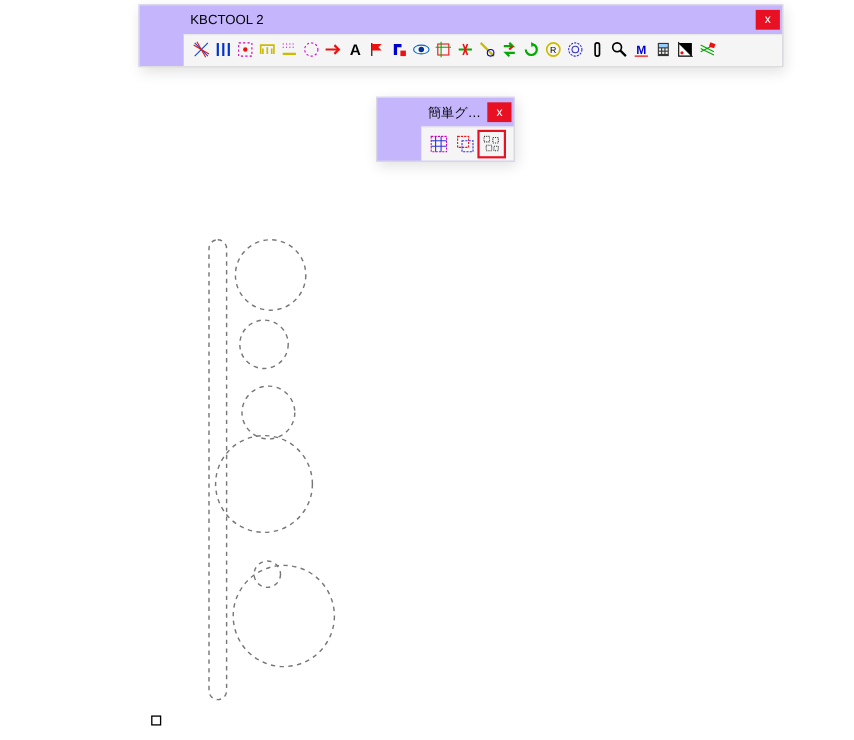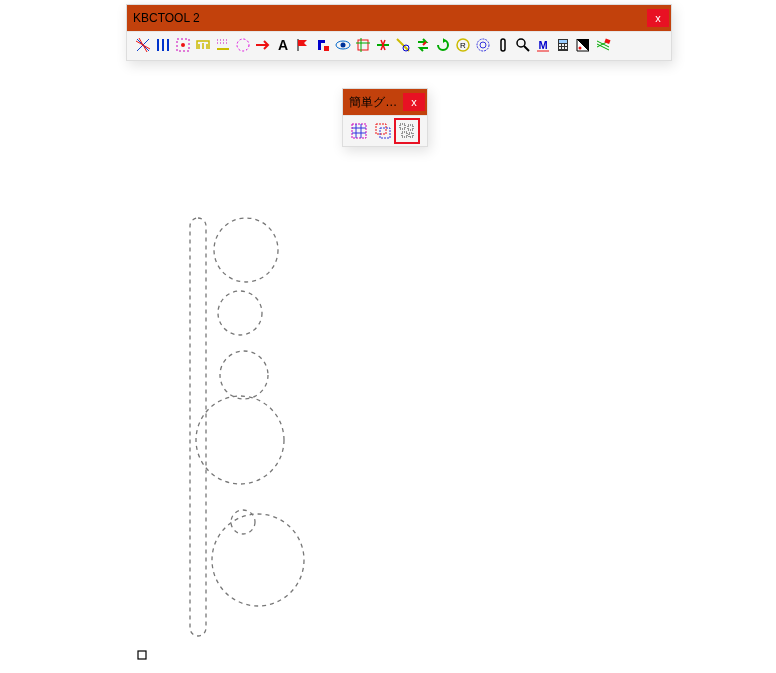--- a/index.html
+++ b/index.html
@@ -1,16 +1,16 @@
 <!DOCTYPE html>
 <html><head>
 <meta charset="utf-8">
 <style>
   html,body{margin:0;padding:0;width:776px;height:673px;background:#fff;font-family:"Segoe UI",Meiryo,sans-serif;font-size:12px;color:#000;}
-  .panel{position:absolute;background:#c2410c;border:1px solid #ddd;box-shadow:2px 4px 12px rgba(0,0,0,.12);}
+  .panel{position:absolute;background:#c4b5fd;border:1px solid #ddd;box-shadow:2px 4px 12px rgba(0,0,0,.12);padding-left:40px;}
   .tbar{display:flex;align-items:center;height:22px;padding:2px 2px 2px 6px;}
   .tbar .title{flex:1;text-align:left;overflow:hidden;text-overflow:ellipsis;white-space:nowrap;}
   .xbtn{width:22px;height:18px;background:#e81123;color:#fff;display:flex;align-items:center;justify-content:center;font-size:11px;line-height:1;cursor:pointer;}
   .row{display:flex;flex-wrap:nowrap;padding:4px 6px 6px 6px;background:#f5f5f5;border-top:1px solid #e6e6e6;}
   .btn{width:18px;height:18px;margin:0 1px;display:flex;align-items:center;justify-content:center;cursor:pointer;}
   .btn svg{width:16px;height:16px;}
   .sel{outline:2px solid #e81123;outline-offset:0;}
   .canvas{position:absolute;left:0;top:0;width:776px;height:673px;}
   .canvas svg{position:absolute;left:0;top:0;}
 </style>

